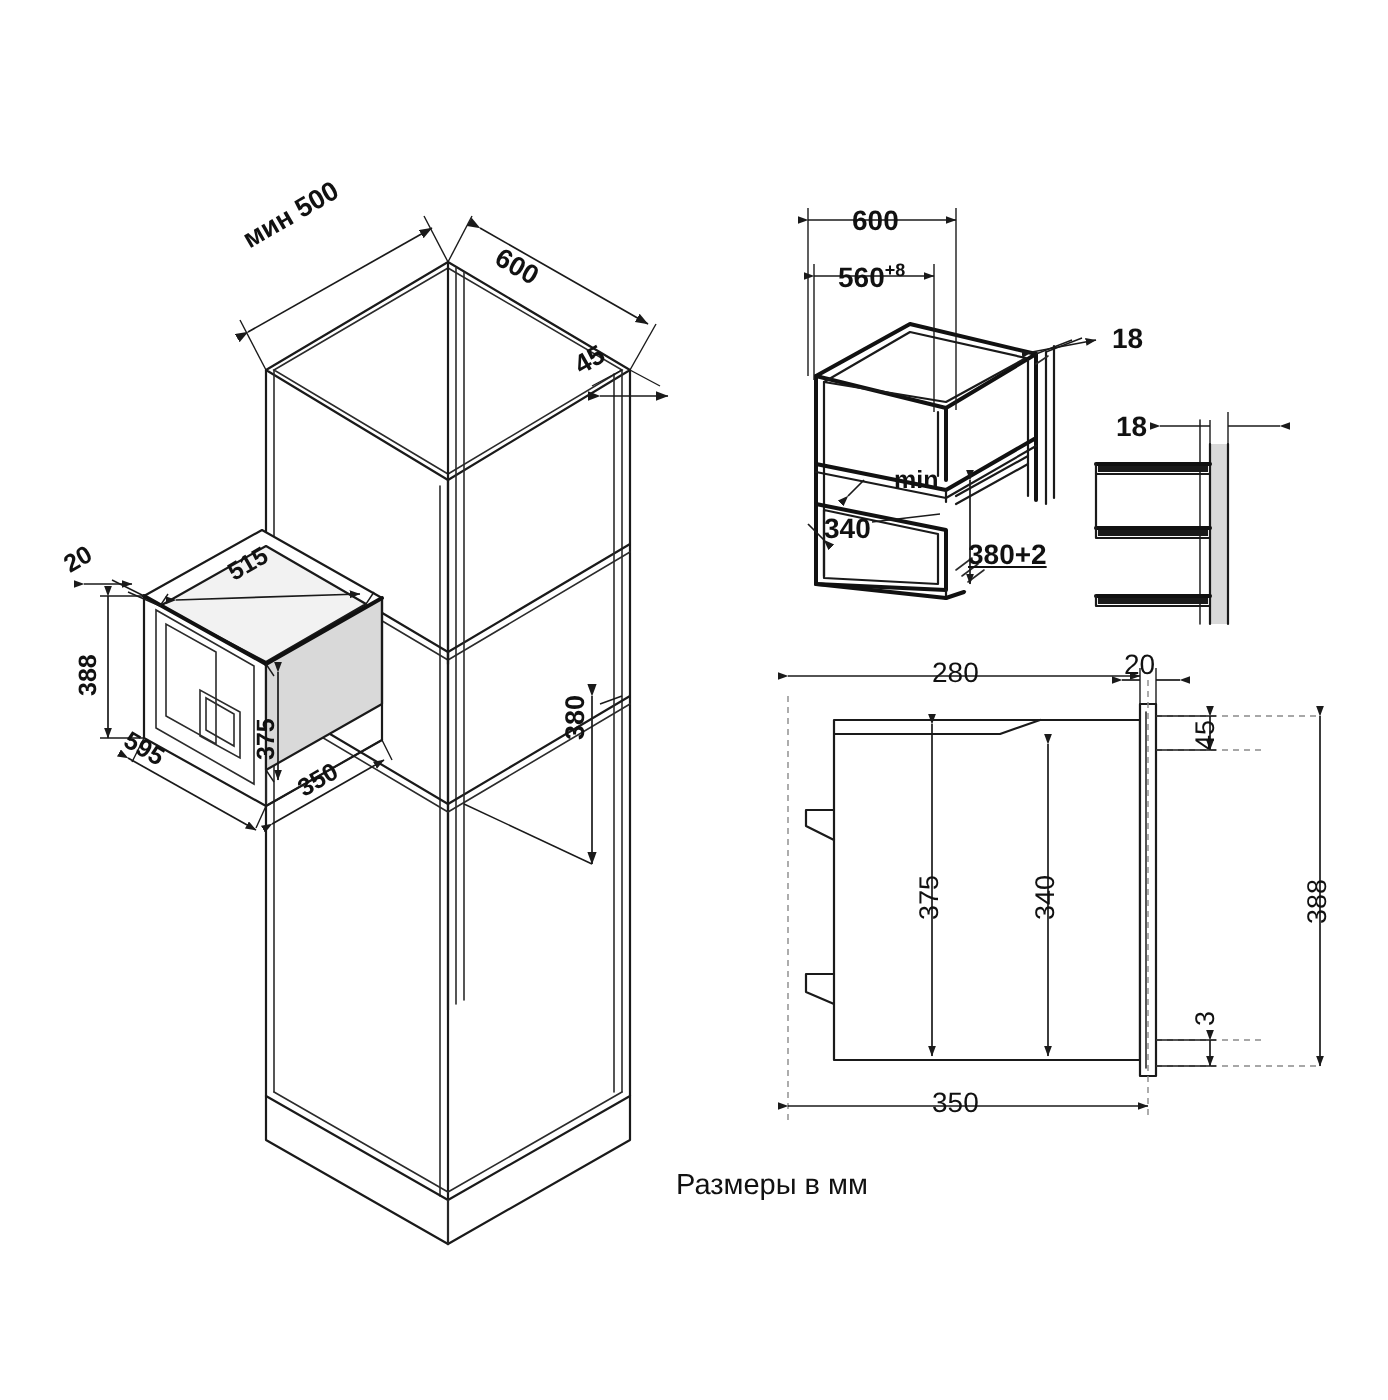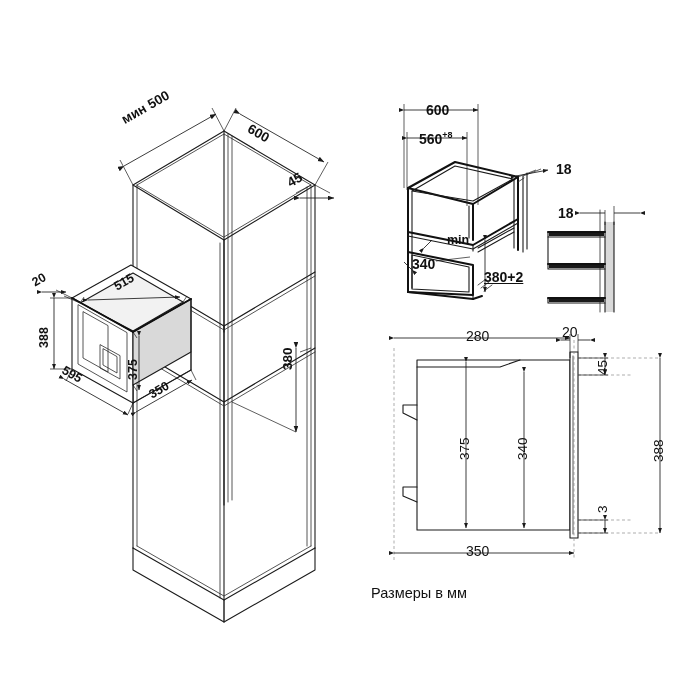--- a/index.html
+++ b/index.html
@@ -356,15 +356,15 @@
   <div class="lbl s13" style="left:458px; top:460px; transform: rotate(-90deg); transform-origin: left top;">375</div>
 
   <div class="lbl s13" style="left:516px; top:460px; transform: rotate(-90deg); transform-origin: left top;">340</div>
 
   <div class="lbl s13" style="left:652px; top:462px; transform: rotate(-90deg); transform-origin: left top;">388</div>
 
   <div class="lbl s13" style="left:596px; top:513px; transform: rotate(-90deg); transform-origin: left top;">3</div>
 
   <div class="lbl s14" style="left:466px; top:544px;">350</div>
 
-  <div class="lbl caption" style="left:338px; top:586px;margin-left:33px;">Размеры в мм</div>
+  <div class="lbl caption" style="left:338px; top:586px;">Размеры в мм</div>
 
 </div>
 
 </body></html>

